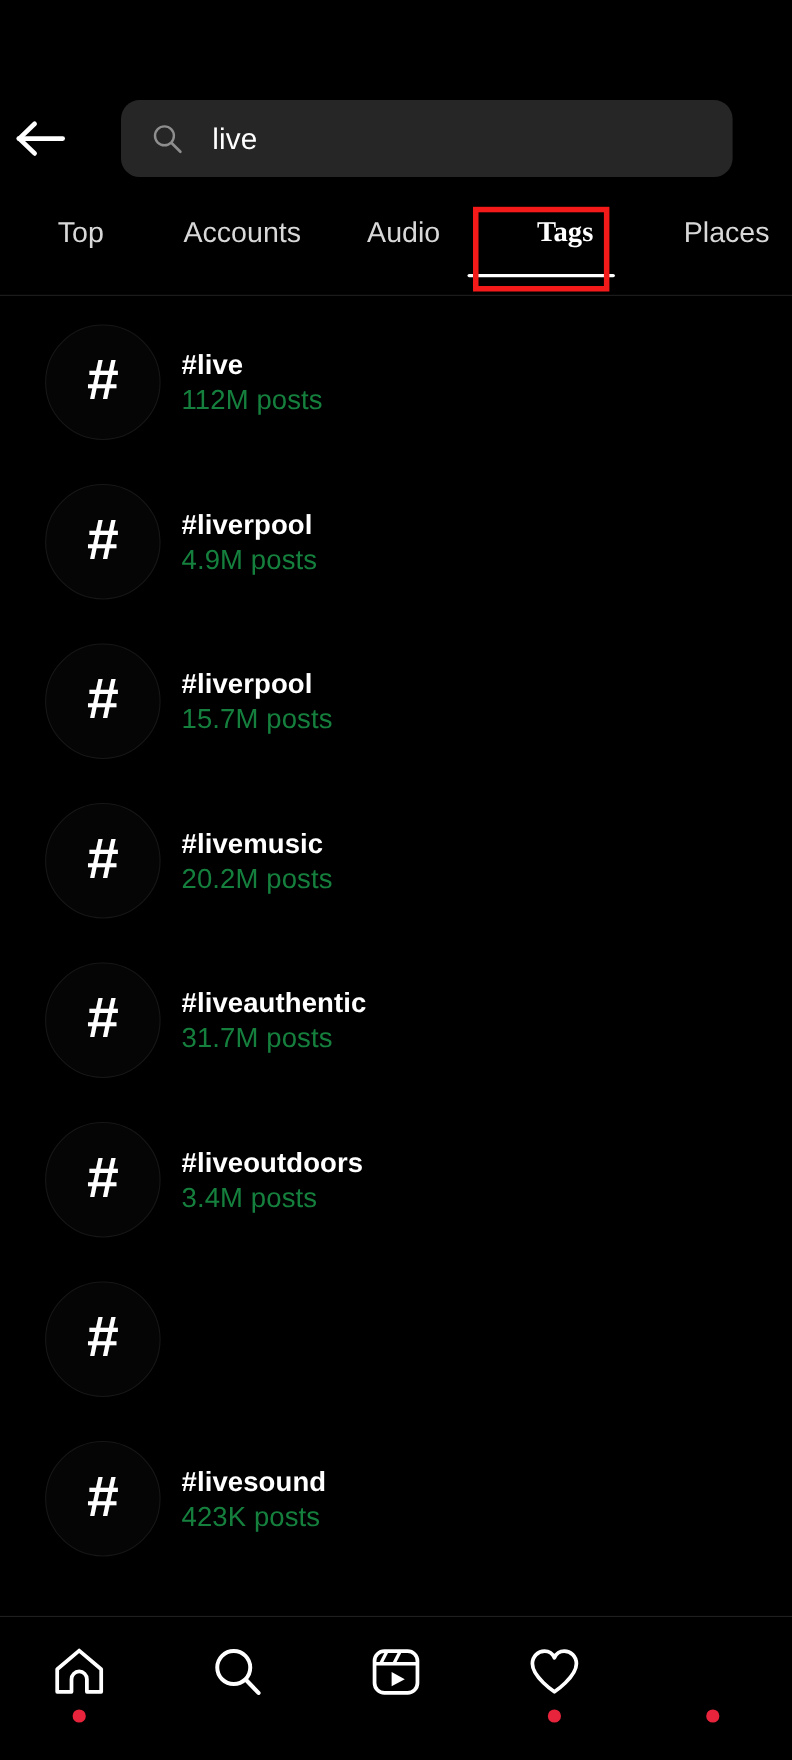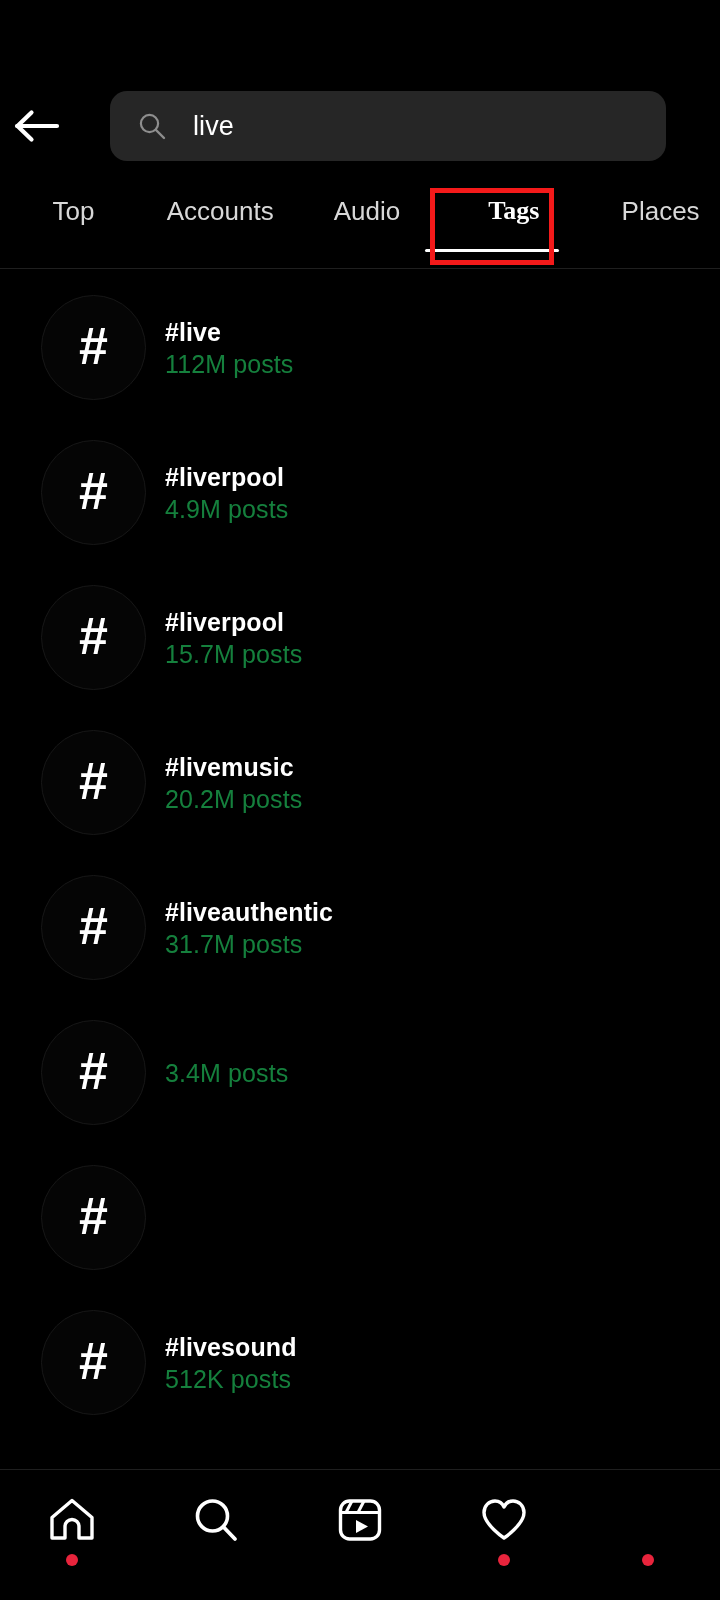--- a/index.html
+++ b/index.html
@@ -294,37 +294,38 @@
         <span class="tag-name">#liveauthentic</span>
         <span class="tag-count">31.7M posts</span>
       </div>
     </div>
 
     <div class="tag-row">
       <div class="hash-circle">
         <span class="hash-glyph">#</span>
       </div>
       <div class="tag-text">
+        <span class="tag-name">#liveoutdoors</span>
         <span class="tag-count">3.4M posts</span>
       </div>
     </div>
 
     <div class="tag-row">
       <div class="hash-circle">
         <span class="hash-glyph">#</span>
       </div>
     </div>
 
     <div class="tag-row">
       <div class="hash-circle">
         <span class="hash-glyph">#</span>
       </div>
       <div class="tag-text">
         <span class="tag-name">#livesound</span>
-        <span class="tag-count">512K posts</span>
+        <span class="tag-count">423K posts</span>
       </div>
     </div>
 
   </div>
 
   <div class="bottom-divider"></div>
   <div class="bottom-nav">
 
     <div class="nav-item">
       <span class="nav-icon">

